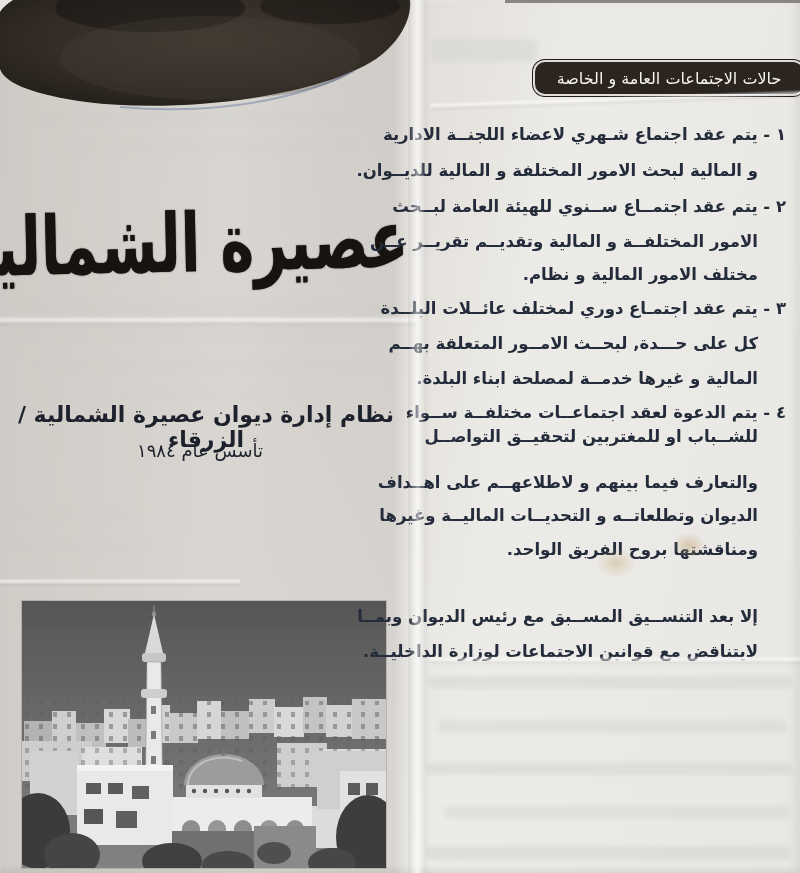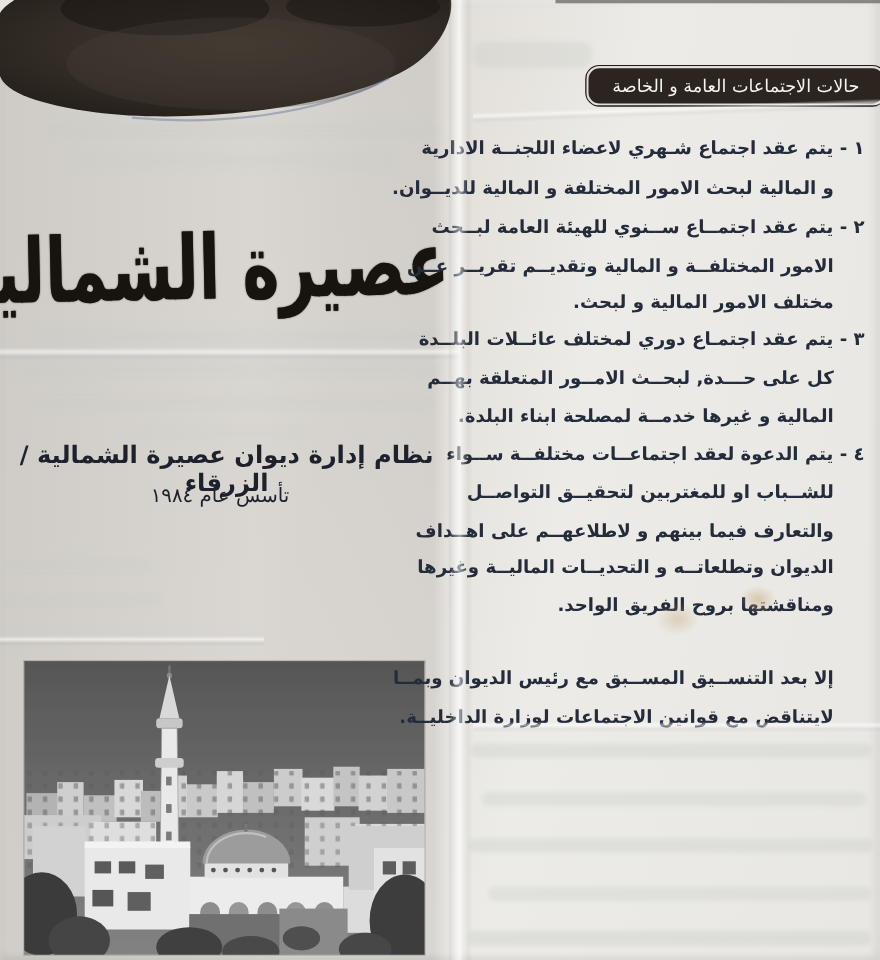--- a/index.html
+++ b/index.html
@@ -214,28 +214,28 @@
 
   <div class="abs badge">
     <span>حالات الاجتماعات العامة و الخاصة</span>
   </div>
 
   <div class="mline first" style="top:122px">١ - يتم عقد اجتماع شـهري لاعضاء اللجنــة الادارية</div>
   <div class="mline cont" style="top:158px">و المالية لبحث الامور المختلفة و المالية للديــوان.</div>
 
   <div class="mline first" style="top:194px">٢ - يتم عقد اجتمــاع ســنوي للهيئة العامة لبــحث</div>
   <div class="mline cont" style="top:229px">الامور المختلفــة و المالية وتقديــم تقريــر عــن</div>
-  <div class="mline cont" style="top:262px">مختلف الامور المالية و لبحث.</div>
+  <div class="mline cont" style="top:262px">مختلف الامور المالية و نظام.</div>
 
   <div class="mline first" style="top:296px">٣ - يتم عقد اجتمـاع دوري لمختلف عائــلات البلــدة</div>
   <div class="mline cont" style="top:331px">كل على حـــدة, لبحــث الامــور المتعلقة بهــم</div>
   <div class="mline cont" style="top:366px">المالية و غيرها خدمــة لمصلحة ابناء البلدة.</div>
 
   <div class="mline first" style="top:400px">٤ - يتم الدعوة لعقد اجتماعــات مختلفــة ســواء</div>
-  <div class="mline cont" style="top:435px">للشــباب او للمغتربين لتحقيــق التواصــل</div>
+  <div class="mline cont" style="top:424px">للشــباب او للمغتربين لتحقيــق التواصــل</div>
   <div class="mline cont" style="top:470px">والتعارف فيما بينهم و لاطلاعهــم على اهــداف</div>
   <div class="mline cont" style="top:503px">الديوان وتطلعاتــه و التحديــات الماليــة وغيرها</div>
   <div class="mline cont" style="top:537px">ومناقشتها بروح الفريق الواحد.</div>
 
   <div class="mline cont" style="top:604px">إلا بعد التنســيق المســبق مع رئيس الديوان وبمــا</div>
   <div class="mline cont" style="top:639px">لايتناقض مع قوانين الاجتماعات لوزارة الداخليــة.</div>
 
   <div class="stain a" style="left:672px;top:532px;width:34px;height:26px;"></div>
   <div class="stain a" style="left:596px;top:548px;width:40px;height:30px;opacity:.8;"></div>
   <div class="crease" style="left:0;top:316px;width:418px;height:12px;"></div>

